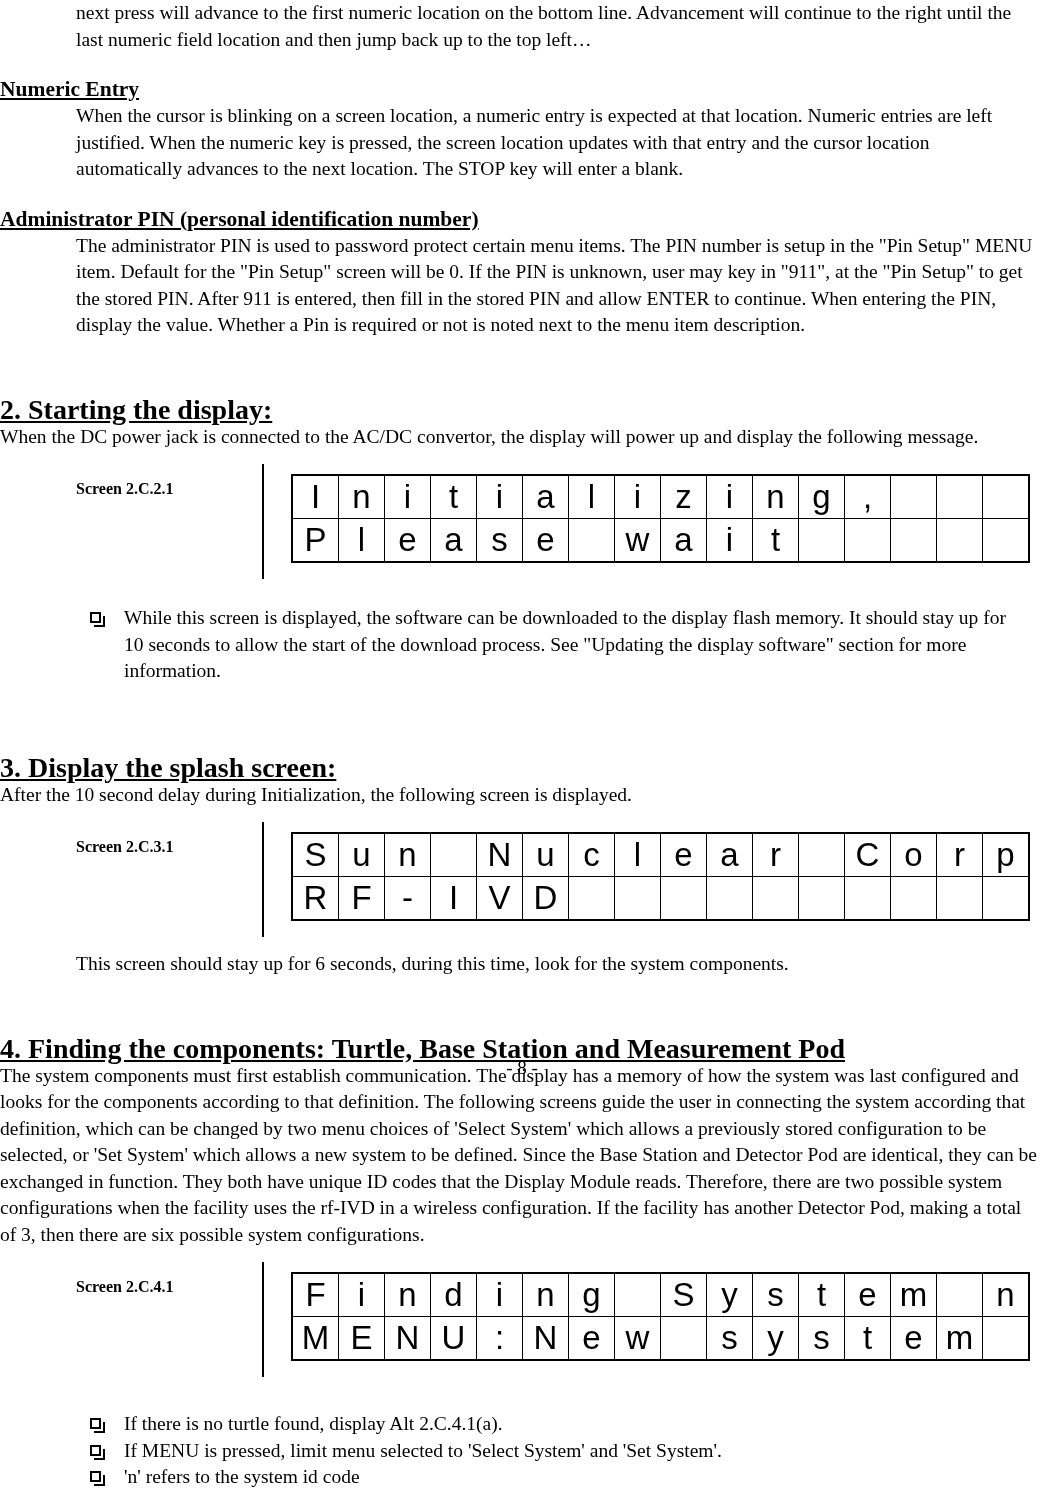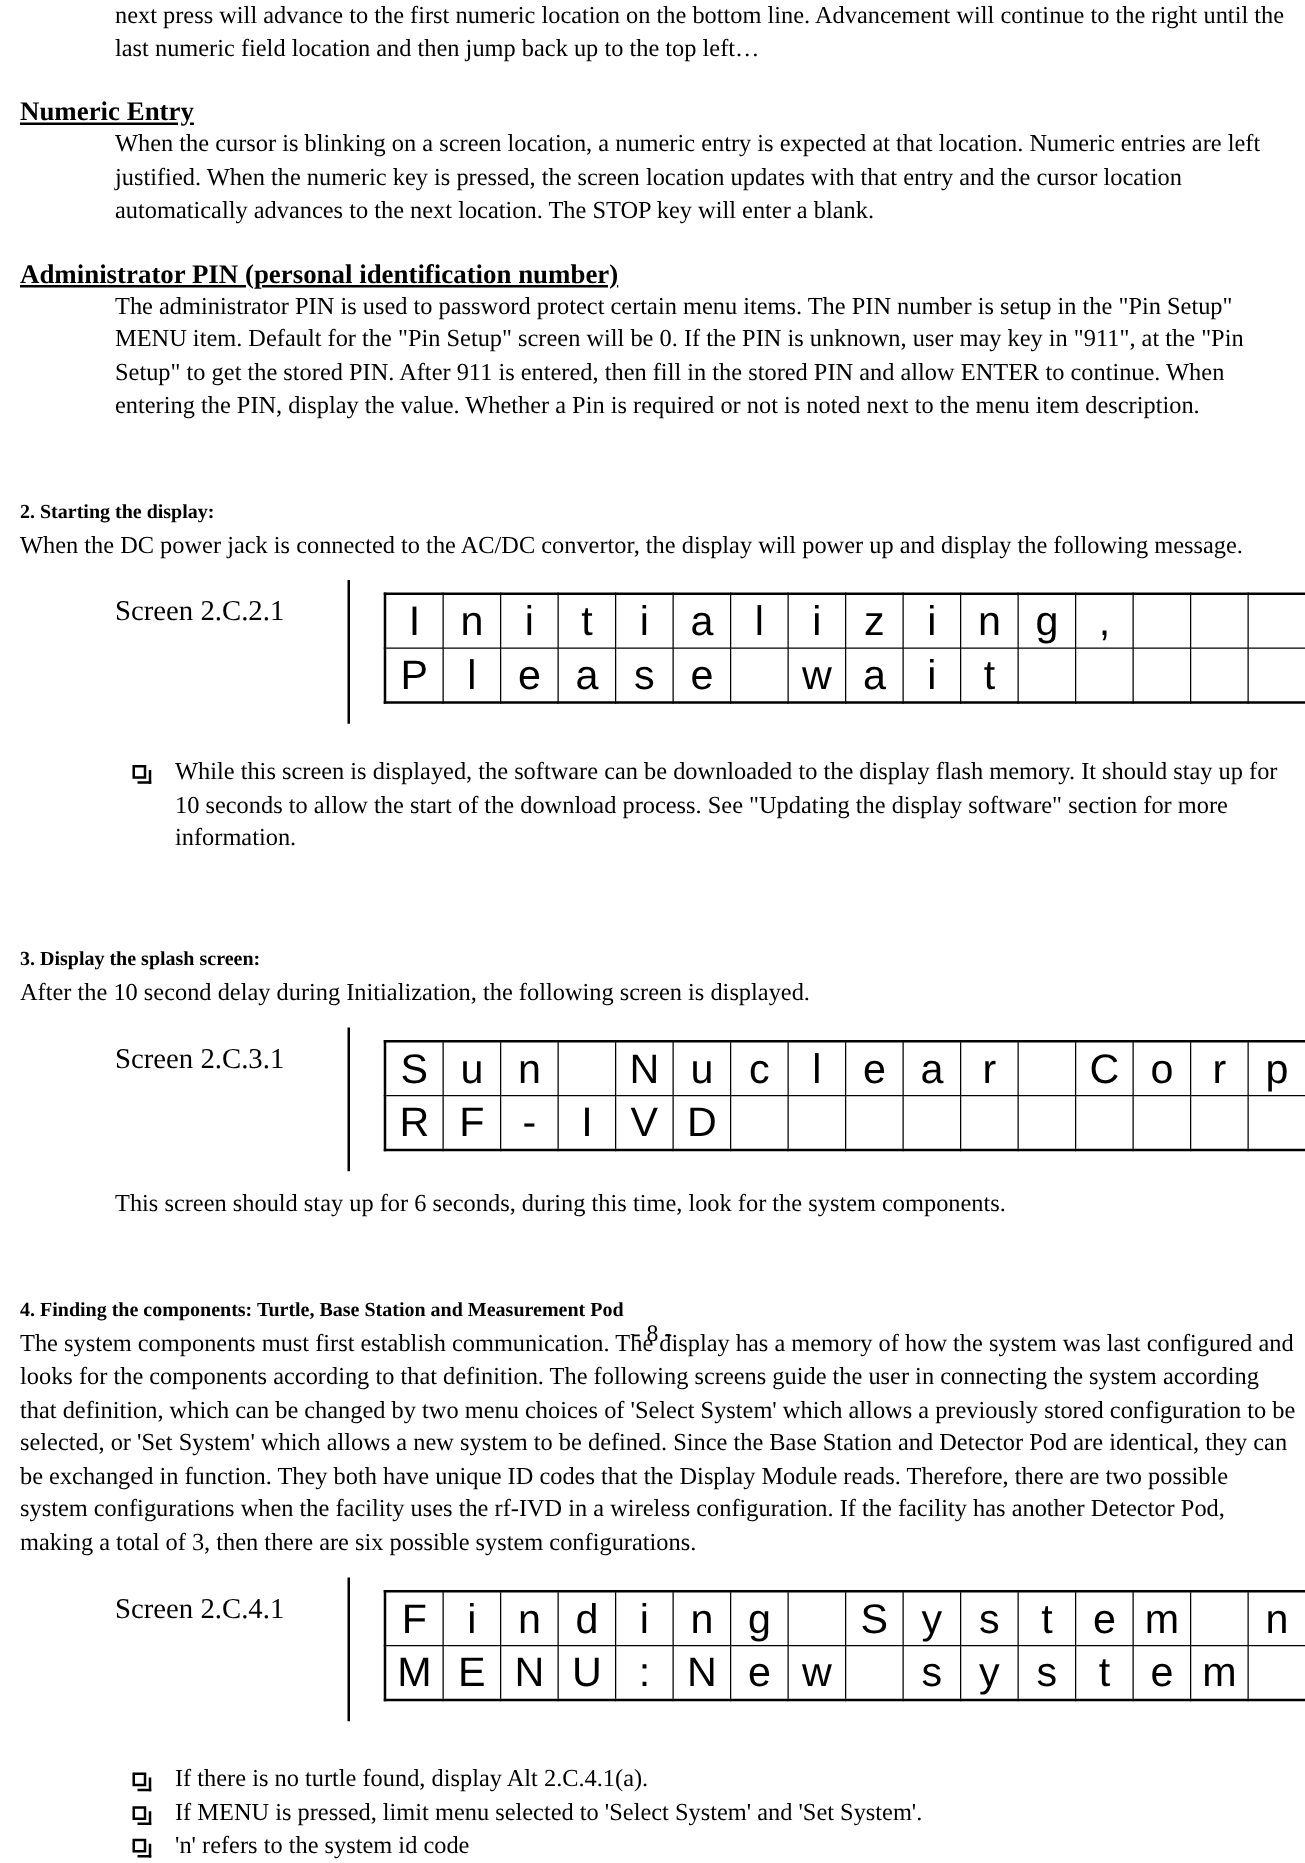--- a/index.html
+++ b/index.html
@@ -14,21 +14,21 @@
     position: relative;
     font-family: "Liberation Serif", "DejaVu Serif", serif;
     color: #000000;
     -webkit-font-smoothing: none;
   }
   .page {
     position: relative;
     width: 1044px;
     height: 1092px;
     box-sizing: border-box;
-    padding: 0 4px 0 16px;
+    padding: 0 4px 0 0;
   }
 
   
   p.body-text {
     margin: 0;
     font-size: 19.5px;
     line-height: 26.5px;
     text-align: left;
   }
   p.indent {
@@ -39,23 +39,24 @@
   h2.heading {
     margin: 0;
     font-size: 21.5px;
     line-height: 28px;
     font-weight: bold;
     text-decoration: underline;
     display: inline-block;
   }
   h2.heading-bold {
     margin: 0;
-    font-size: 16px;
+    font-size: 28px;
     line-height: 29px;
     font-weight: bold;
+    text-decoration: underline;
     display: inline-block;
   }
   .heading-wrap { display: block; }
   .gap-sm  { height: 14px; }
   .gap-md  { height: 22px; }
   .gap-xl  { height: 56px; }
 
   
   ul.bullets {
     margin: 12px;
@@ -92,25 +93,26 @@
   }
 
   
   .screen-block {
     position: relative;
     display: flex;
     align-items: flex-start;
     margin-left: 76px;
   }
   .screen-label {
-    font-size: 23px;
+    font-size: 16px;
     line-height: 26.5px;
     width: 186px;
     flex: 0 0 186px;
     padding-top: 12px;
+    font-weight: bold;
   }
   .screen-rule {
     flex: 0 0 2px;
     width: 2px;
     background: #000;
     align-self: stretch;
     margin-right: 27px;
   }
   .lcd {
     border-collapse: collapse;

